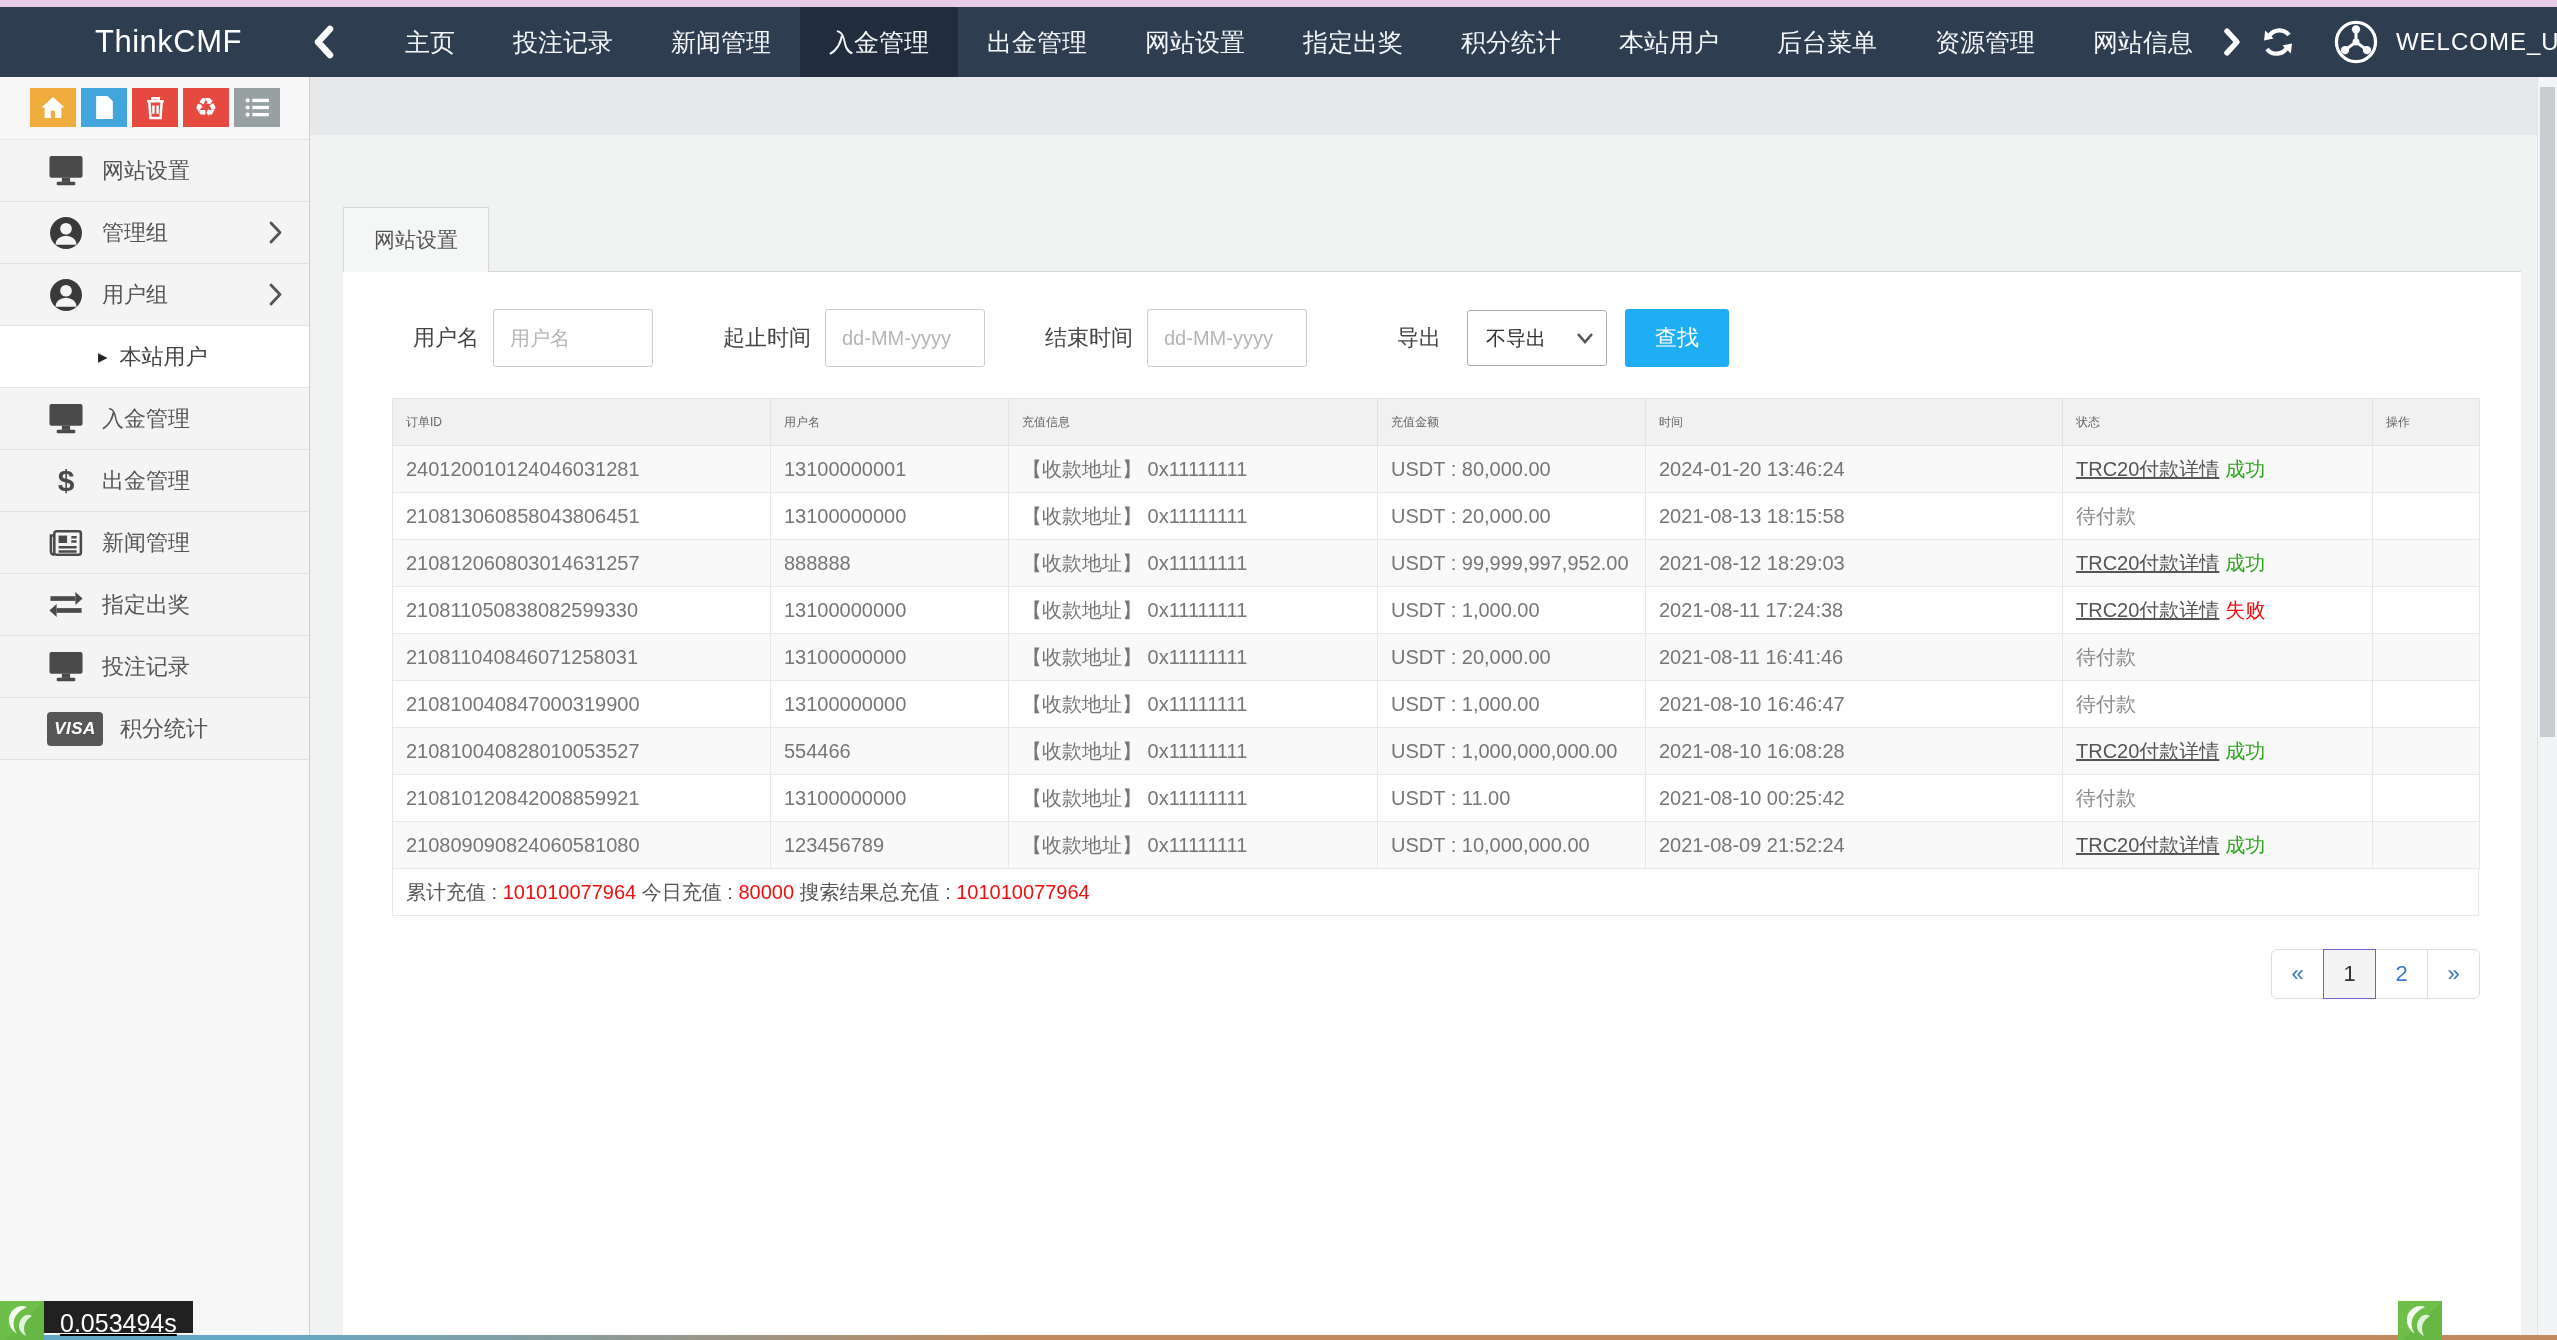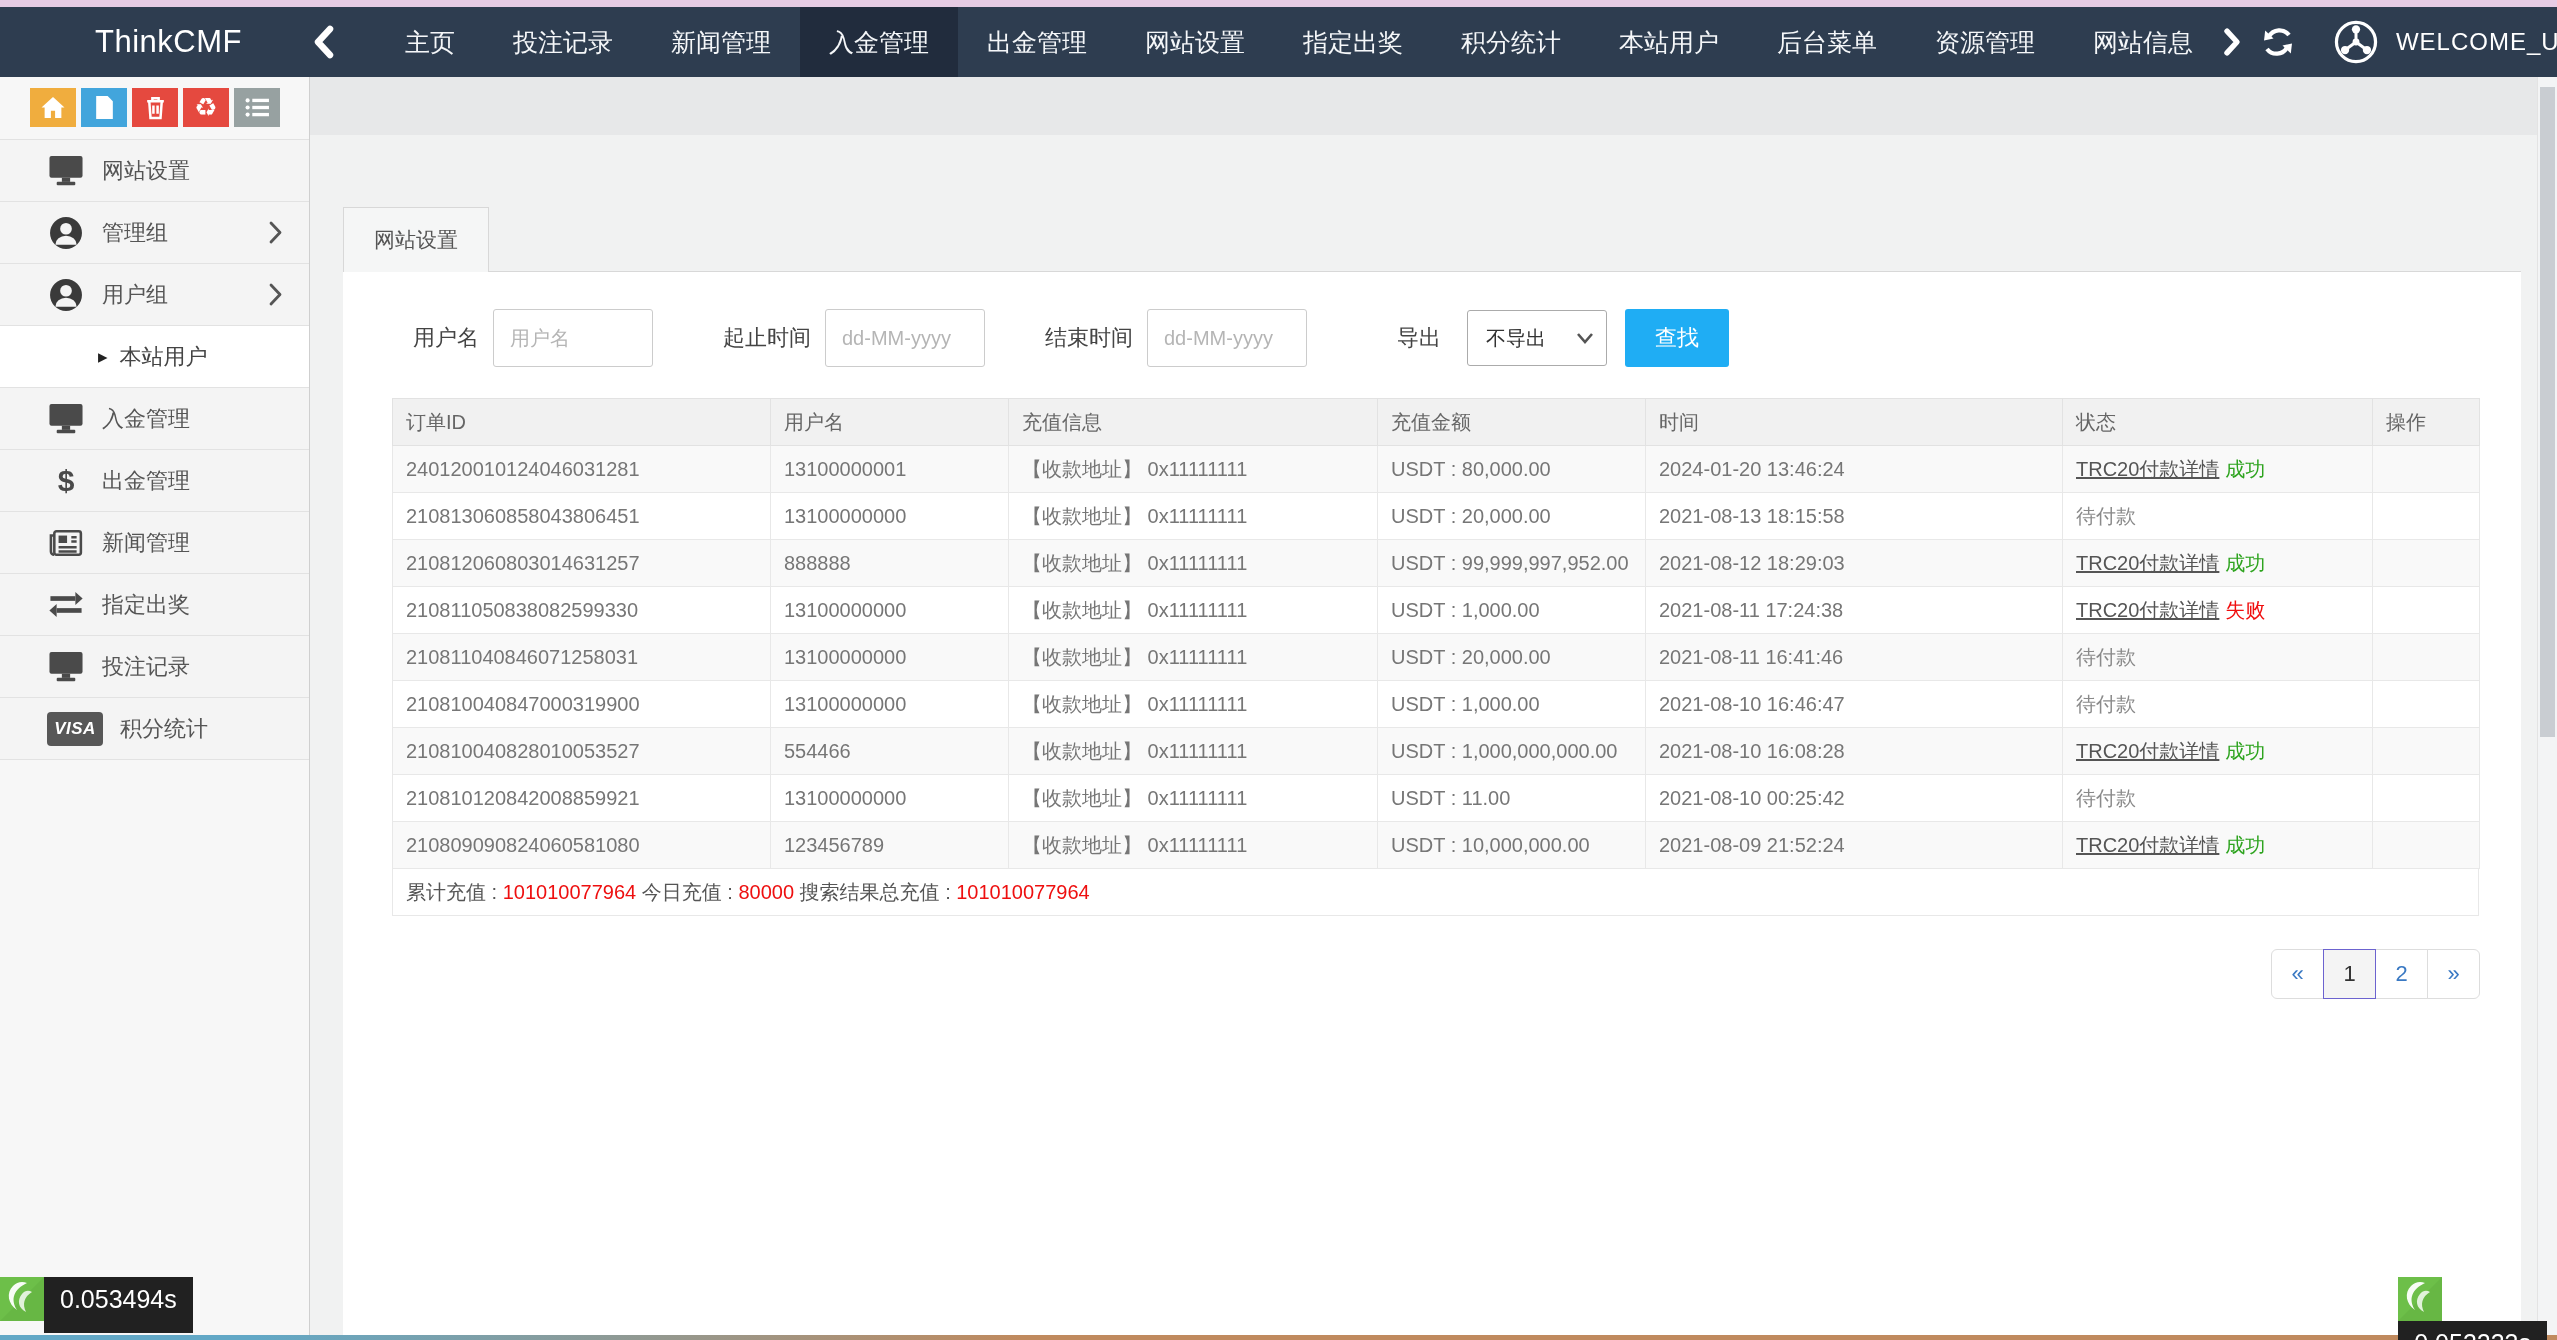--- a/index.html
+++ b/index.html
@@ -51,21 +51,21 @@
   .f-input { width:160px; height:58px; border:1px solid #ccc; border-radius:3px; padding:0 16px; font-size:20px; color:#333; background:#fff; font-family:inherit; }
   .f-input::placeholder { color:#b5b5b5; }
   .gap-a { width:70px; } .gap-b { width:60px; } .gap-c { width:90px; }
   .f-select { width:140px; height:56px; border:1px solid #ababab; border-radius:3px; background:#fff; display:flex; align-items:center; justify-content:space-between; padding:0 12px 0 18px; font-size:20px; color:#333; cursor:pointer; margin-right:18px;margin-left:12px; }
   .f-select .sel-chev { color:#555; display:flex; }
   .btn-search { height:58px; padding:0 30px; background:#1fadf4; border:none; border-radius:3px; color:#fff; font-size:22px; cursor:pointer; font-family:inherit; }
 
   
   .tbl-wrap { margin:30px 41px 0 49px; }
   table { border-collapse:collapse; width:2087px; table-layout:fixed; }
-  th { height:47px; background:#f1f1f1; border:1px solid #e2e2e2; font-weight:normal; font-size:20px; color:#666; text-align:left; padding:0 13px; }
+  th { height:47px; background:#f1f1f1; border:1px solid #e2e2e2; font-weight:normal; font-size:12px; color:#666; text-align:left; padding:0 13px; }
   td { height:47px; border:1px solid #e8e8e8; font-size:20px; color:#767676; padding:0 13px; overflow:hidden; white-space:nowrap; }
   tbody tr:nth-child(odd) td { background:#f9f9f9; }
   .status-link { color:#555; text-decoration:underline; cursor:pointer; }
   .st-ok { color:#2ea41f; margin-left:6px; }
   .st-fail { color:#f00e0e; margin-left:6px; }
   .st-pending { color:#8a8a8a; }
 
   
   .summary { width:2087px; height:47px; border:1px solid #e8e8e8; border-top:none; display:flex; align-items:center; padding-left:13px; font-size:20px; color:#555; }
   .summary .num { color:#ee0f0f; }
@@ -77,21 +77,21 @@
   .pg-cell { min-width:53px; height:50px; line-height:48px; text-align:center; background:#fff; border:1px solid #ddd; margin-left:-1px; color:#3a79c3; font-size:22px; cursor:pointer; padding:0 6px; position:relative; }
   .pg-cell:first-child { border-radius:6px 0 0 6px; margin-left:0; }
   .pg-cell:last-child { border-radius:0 6px 6px 0; }
   .pg-cell.active { background:#f4f4f4; border:1px solid #6c63cf; color:#333; z-index:2; }
 
   
   .scrollbar { position:absolute; top:77px; right:0; bottom:0; width:20px; background:#f3f4f5; border-left:1px solid #e3e3e3; }
   .scroll-thumb { position:absolute; top:10px; left:2px; width:15px; height:650px; background:#c9cdd2; cursor:pointer; }
 
   
-  .timer { position:absolute; bottom:7px; display:flex; height:56px; z-index:5; }
+  .timer { position:absolute; bottom:7px; display:flex; height:32px; z-index:5;text-decoration:underline; }
   .timer.left { left:0; } .timer.right { right:10px;flex-direction:column; }
   .timer .t-ico { width:44px; height:44px; flex:none; }
   .timer .t-badge { background:#212121; color:#fff; font-size:25px; line-height:44px; padding:0 16px; white-space:nowrap; }
   .bottom-strip { position:absolute; bottom:0; left:0; width:100%; height:5px; background:linear-gradient(90deg,#62a8c6 0%,#62a8c6 10%,#c08a5e 40%,#c08a5e 100%); z-index:4; }
 </style>
 </head>
 <body>
 
 <div class="pink-strip"></div>
 

